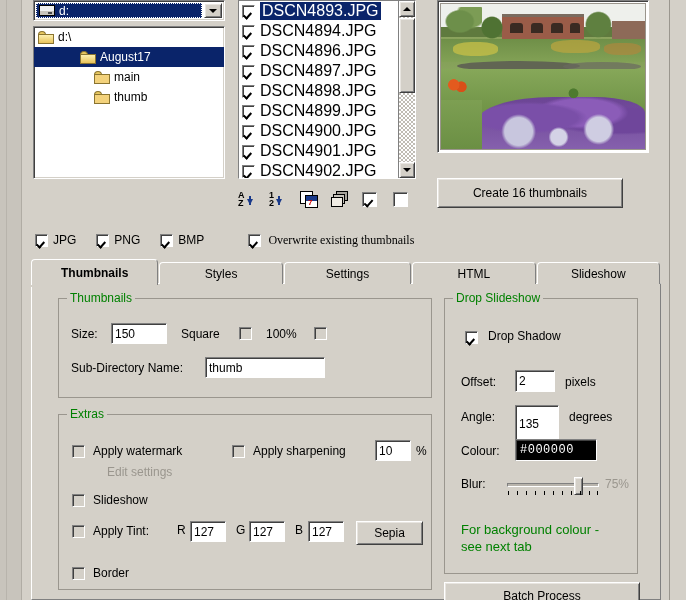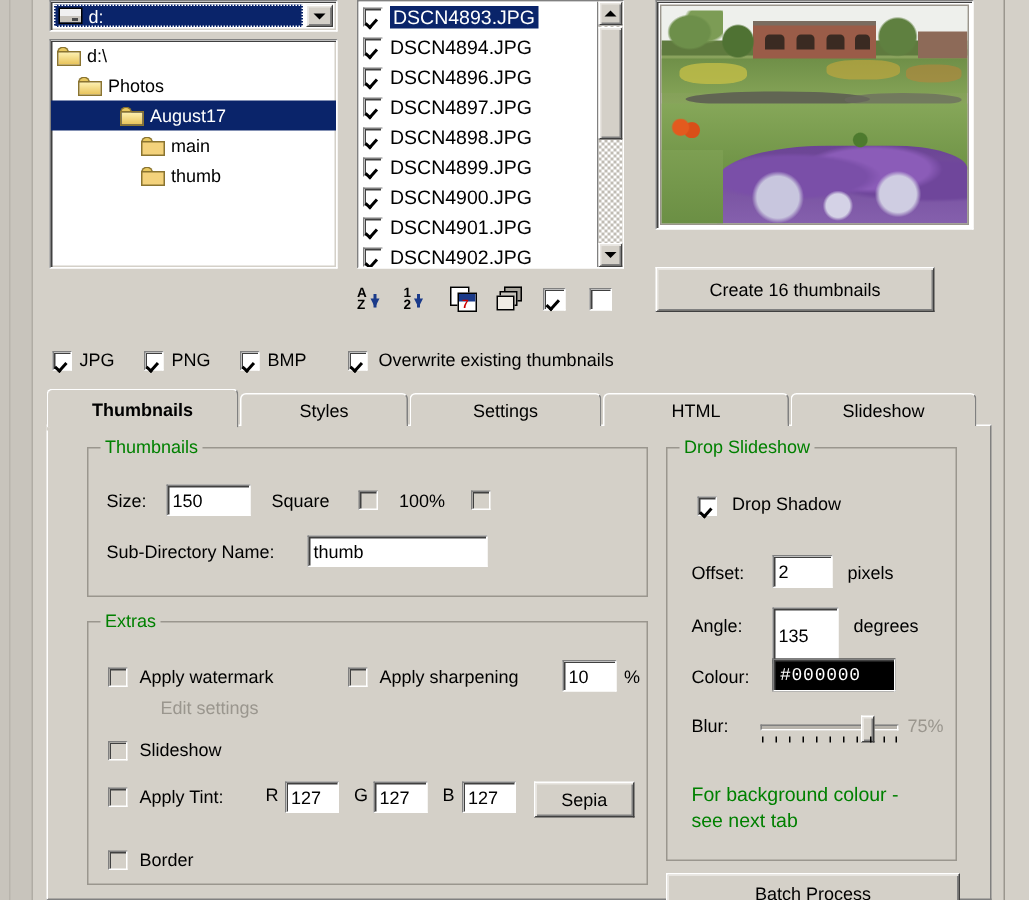--- a/index.html
+++ b/index.html
@@ -209,21 +209,21 @@
     flex: 1;
     overflow: hidden;
     background: #fff;
   }
   .file-item {
     display: flex; align-items: center;
     height: 20px; gap: 5px;
     padding-left: 3px;
     white-space: nowrap;
     user-select: none;
-    font-size: 13px;
+    font-size: 16px;
   }
   .file-item.sel .fname { background: #0a246a; color: #fff; padding: 0 2px; }
 
   
   #list-scroll {
     width: 17px;
     background: #d4d0c8;
     position: relative;
     border-left: 1px solid #808080;
     box-sizing: border-box;
@@ -355,21 +355,21 @@
   }
 
   
   #format-row {
     position: absolute;
     left: 35px; top: 231px;
     height: 18px;
     display: flex; align-items: center;
   }
   #format-row .grp { display: flex; align-items: center; gap: 5px; margin-right: 20px; }
-  #overwrite-row { margin-left: 8px; display: flex; align-items: center; gap: 7px; }
+  #overwrite-row { margin-left: 24px; display: flex; align-items: center; gap: 7px; font-family: Liberation Serif, serif; }
 
   
   #tabstrip {
     position: absolute;
     left: 31px; top: 262px;
     width: 630px; height: 22px;
     display: flex;
   }
   .tab {
     height: 22px;
@@ -500,27 +500,20 @@
   </div>
 
   <div id="folder-tree" class="sunken">
     <div id="tree-items">
         <div class="tree-item" style="padding-left: 4px;">
           <span class="folder-icon open">
             <span class="tab"></span>
             <span class="body"></span>
           </span>
           <span>d:\</span>
-        </div>
-        <div class="tree-item" style="padding-left: 18px;">
-          <span class="folder-icon open">
-            <span class="tab"></span>
-            <span class="body"></span>
-          </span>
-          <span>Photos</span>
         </div>
         <div class="tree-item sel" style="padding-left: 46px;">
           <span class="folder-icon open">
             <span class="tab"></span>
             <span class="body"></span>
           </span>
           <span>August17</span>
         </div>
         <div class="tree-item" style="padding-left: 60px;">
           <span class="folder-icon closed">
@@ -696,21 +689,21 @@
       <span class="cblabel">Overwrite existing thumbnails</span>
     </div>
   </div>
 
   <div id="tabpanel"></div>
 
   <div id="tabstrip">
     <div class="tab active" style="width:128px;">
       <span>Thumbnails</span>
     </div>
-    <div class="tab" style="width:112px;">
+    <div class="tab" style="width:124px;">
       <span>Styles</span>
     </div>
     <div class="tab" style="width:128px;">
       <span>Settings</span>
     </div>
     <div class="tab" style="width:124px;">
       <span>HTML</span>
     </div>
     <div class="tab" style="width:124px;">
       <span>Slideshow</span>

